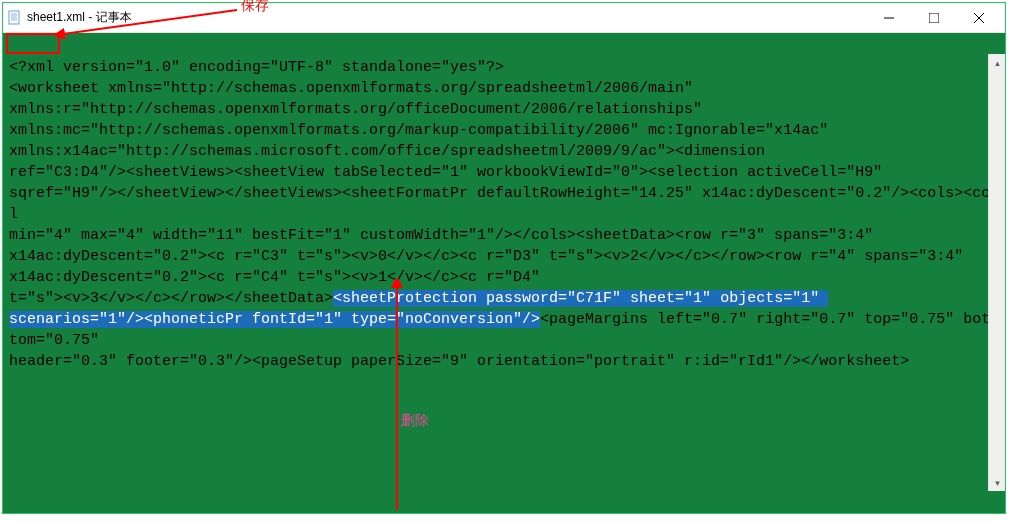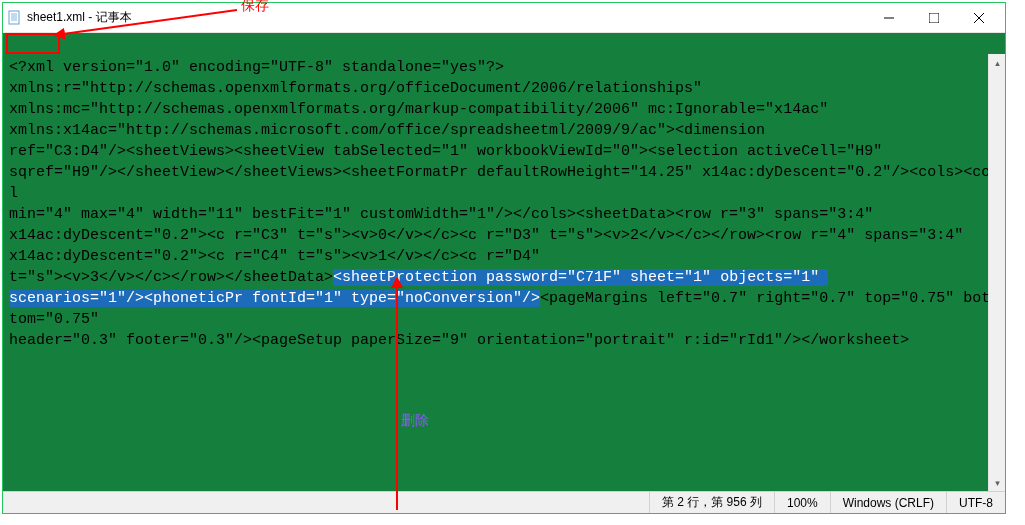--- a/index.html
+++ b/index.html
@@ -124,21 +124,21 @@
       left: 241px;
       top: -3px;
       color: #ff0000;
       font-size: 14px;
       z-index: 20;
     }
     .annotation-delete {
       position: absolute;
       left: 401px;
       top: 412px;
-      color: #8b5cf6;
+      color: #ec4899;
       font-size: 14px;
       z-index: 20;
     }
     .arrow-svg {
       position: absolute;
       pointer-events: none;
       z-index: 15;
     }
     .scrollbar-v {
       position: absolute;
@@ -197,44 +197,39 @@
           </svg>
       </div>
     </div>
   </div>
 
 
   <div class="file-menu-highlight"></div>
 
   <div class="content-area">
     <div class="line">&lt;?xml version="1.0" encoding="UTF-8" standalone="yes"?&gt;</div>
+    <div class="line">&lt;worksheet xmlns="http://schemas.openxmlformats.org/spreadsheetml/2006/main" </div>
     <div class="line">xmlns:r="http://schemas.openxmlformats.org/officeDocument/2006/relationships" </div>
     <div class="line">xmlns:mc="http://schemas.openxmlformats.org/markup-compatibility/2006" mc:Ignorable="x14ac" </div>
     <div class="line">xmlns:x14ac="http://schemas.microsoft.com/office/spreadsheetml/2009/9/ac"&gt;&lt;dimension </div>
     <div class="line">ref="C3:D4"/&gt;&lt;sheetViews&gt;&lt;sheetView tabSelected="1" workbookViewId="0"&gt;&lt;selection activeCell="H9" </div>
     <div class="line">sqref="H9"/&gt;&lt;/sheetView&gt;&lt;/sheetViews&gt;&lt;sheetFormatPr defaultRowHeight="14.25" x14ac:dyDescent="0.2"/&gt;&lt;cols&gt;&lt;col </div>
     <div class="line">min="4" max="4" width="11" bestFit="1" customWidth="1"/&gt;&lt;/cols&gt;&lt;sheetData&gt;&lt;row r="3" spans="3:4" </div>
     <div class="line">x14ac:dyDescent="0.2"&gt;&lt;c r="C3" t="s"&gt;&lt;v&gt;0&lt;/v&gt;&lt;/c&gt;&lt;c r="D3" t="s"&gt;&lt;v&gt;2&lt;/v&gt;&lt;/c&gt;&lt;/row&gt;&lt;row r="4" spans="3:4" </div>
     <div class="line">x14ac:dyDescent="0.2"&gt;&lt;c r="C4" t="s"&gt;&lt;v&gt;1&lt;/v&gt;&lt;/c&gt;&lt;c r="D4" </div>
     <div class="line"><span>t="s"&gt;&lt;v&gt;3&lt;/v&gt;&lt;/c&gt;&lt;/row&gt;&lt;/sheetData&gt;</span><span class="selected">&lt;sheetProtection password="C71F" sheet="1" objects="1" </span></div>
     <div class="line"><span class="selected">scenarios="1"/&gt;&lt;phoneticPr fontId="1" type="noConversion"/&gt;</span><span>&lt;pageMargins left="0.7" right="0.7" top="0.75" bottom="0.75" </span></div>
     <div class="line">header="0.3" footer="0.3"/&gt;&lt;pageSetup paperSize="9" orientation="portrait" r:id="rId1"/&gt;&lt;/worksheet&gt;</div>
   </div>
 
   <div class="scrollbar-v">
     <div class="scrollbar-arrow">▴</div>
     <div class="scrollbar-arrow bottom">▾</div>
   </div>
 
-  <div class="statusbar">
-    <span class="status-cell">第 2 行，第 956 列</span>
-    <span class="status-cell">100%</span>
-    <span class="status-cell">Windows (CRLF)</span>
-    <span class="status-cell">UTF-8</span>
-  </div>
 
 </div>
 
 <div class="annotation-save">保存</div>
 <div class="annotation-delete">删除</div>
 
 <svg class="arrow-svg" style="left:55px; top:5px;" width="190" height="35">
   <defs>
     <marker id="ah1" markerWidth="8" markerHeight="8" refX="1" refY="3" orient="auto">
       <polygon points="0 0, 6 3, 0 6" fill="#ff0000"></polygon>

